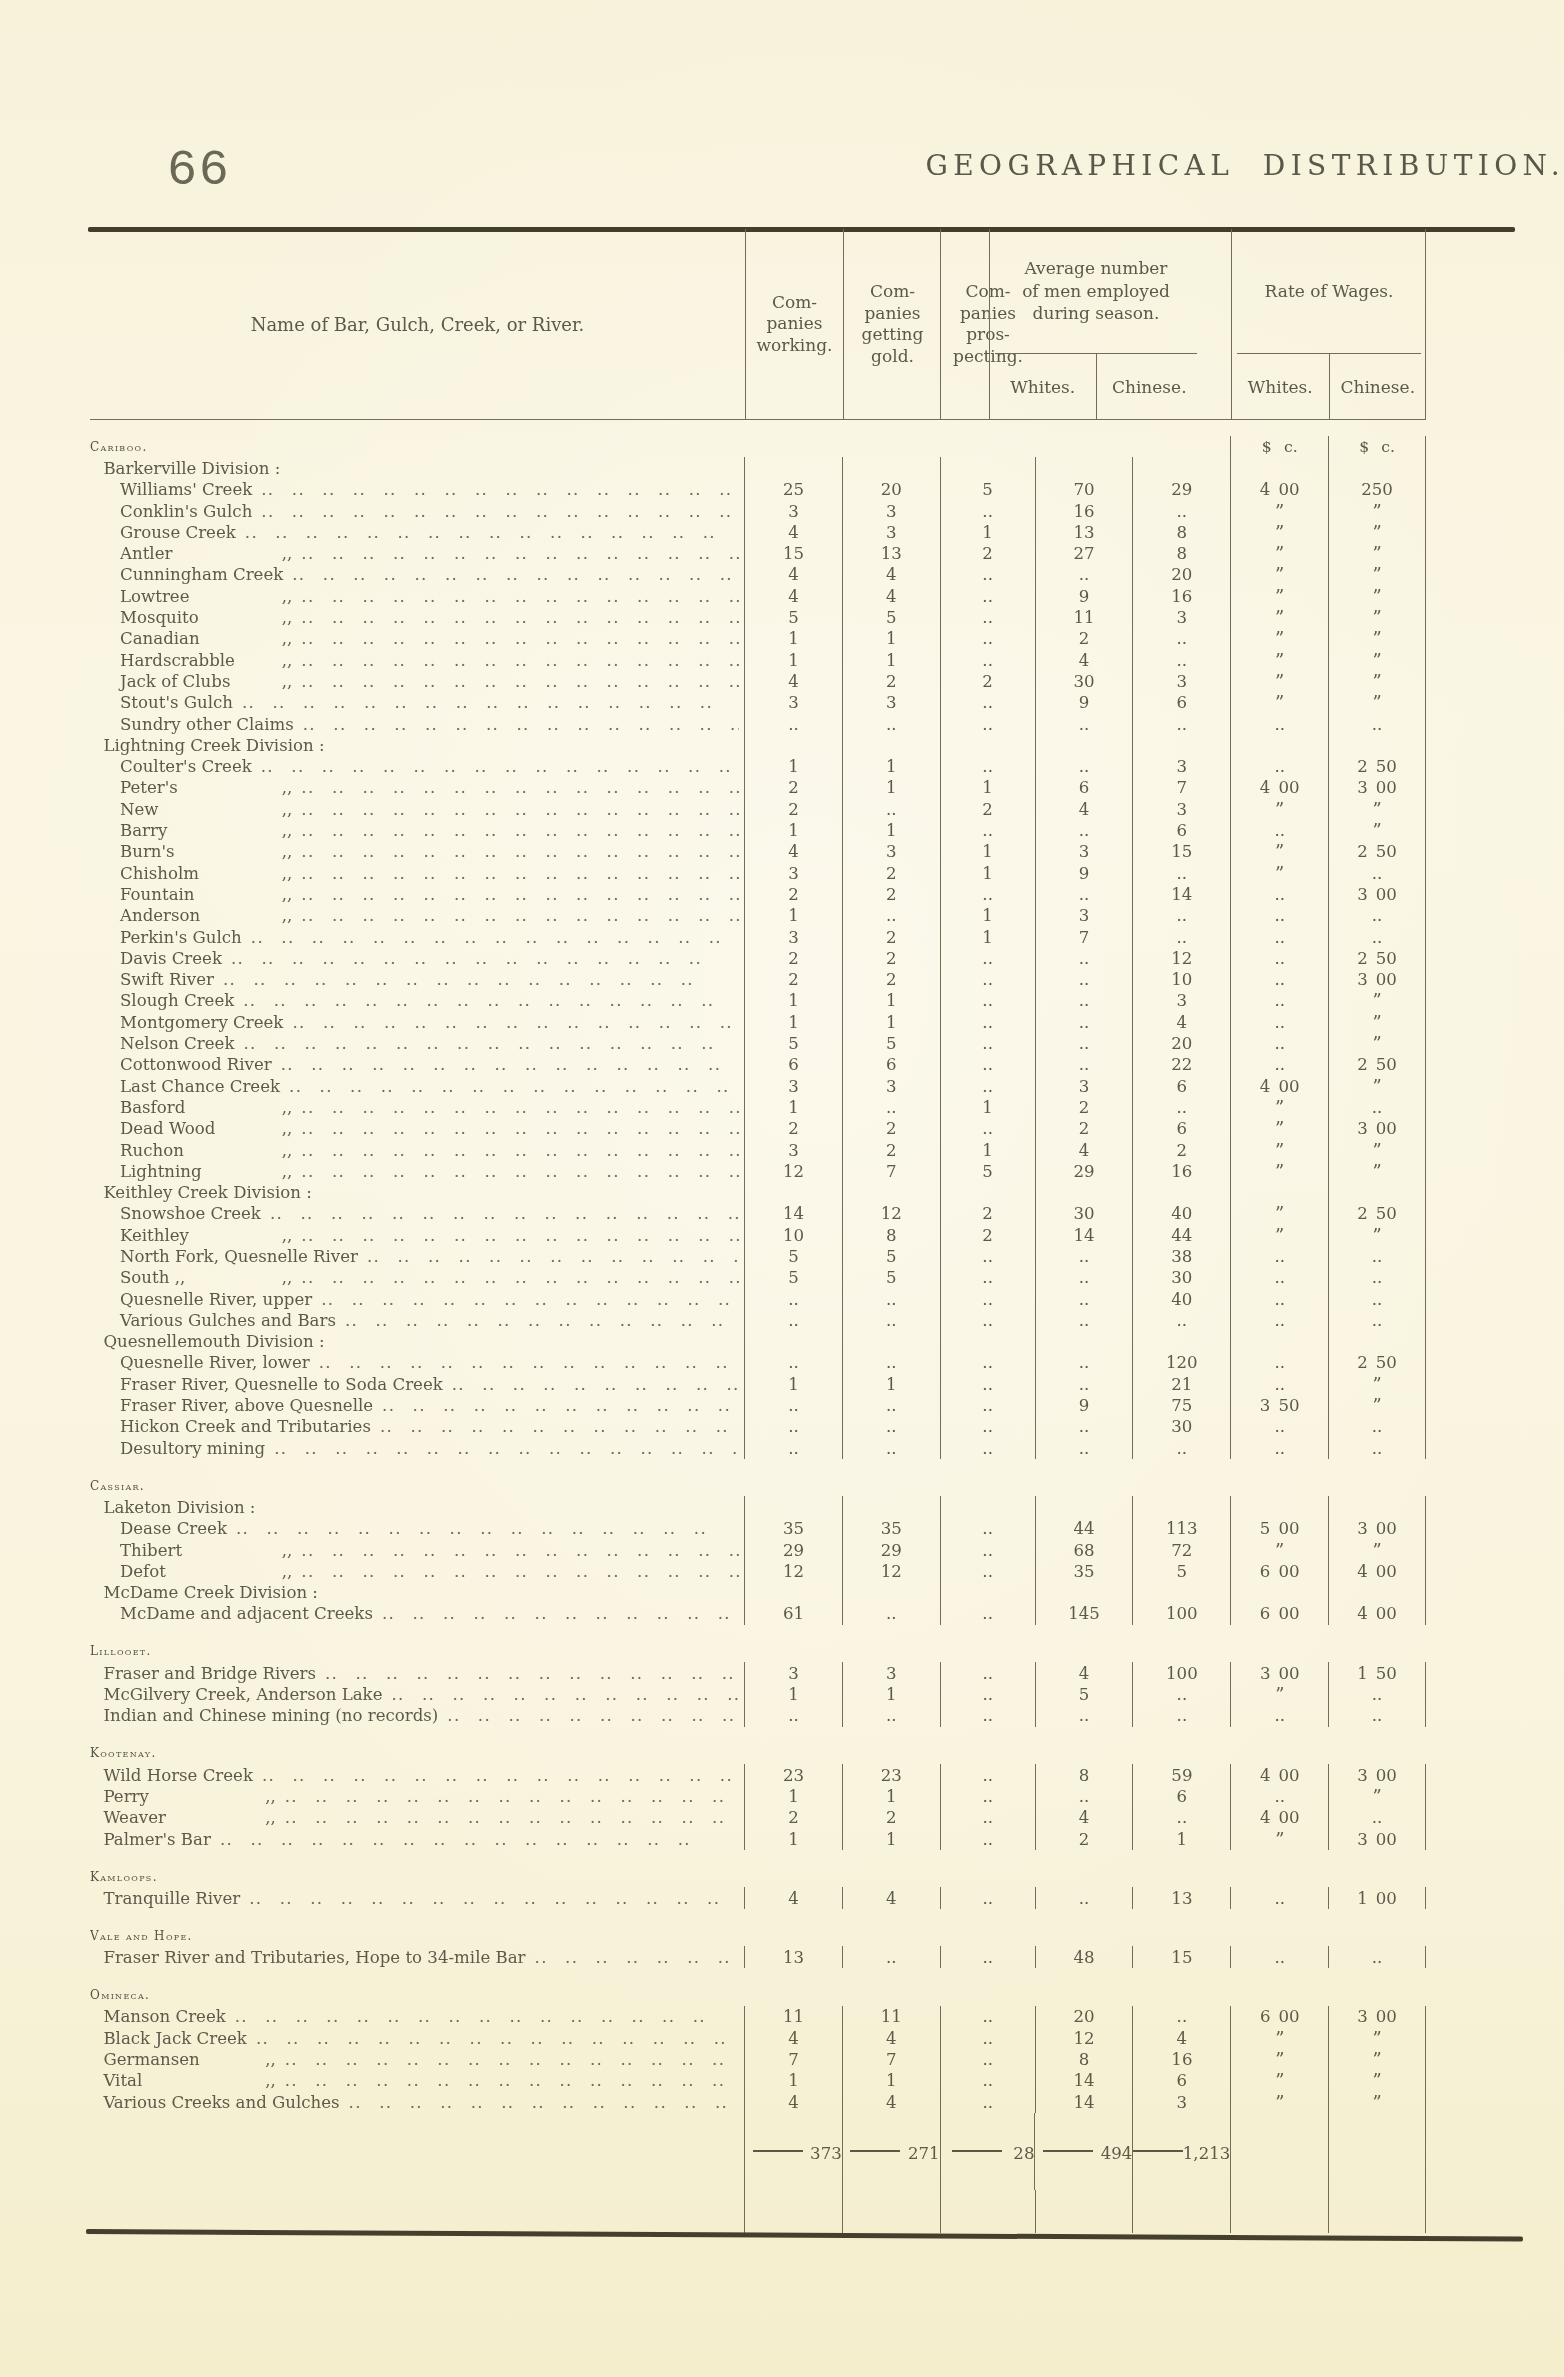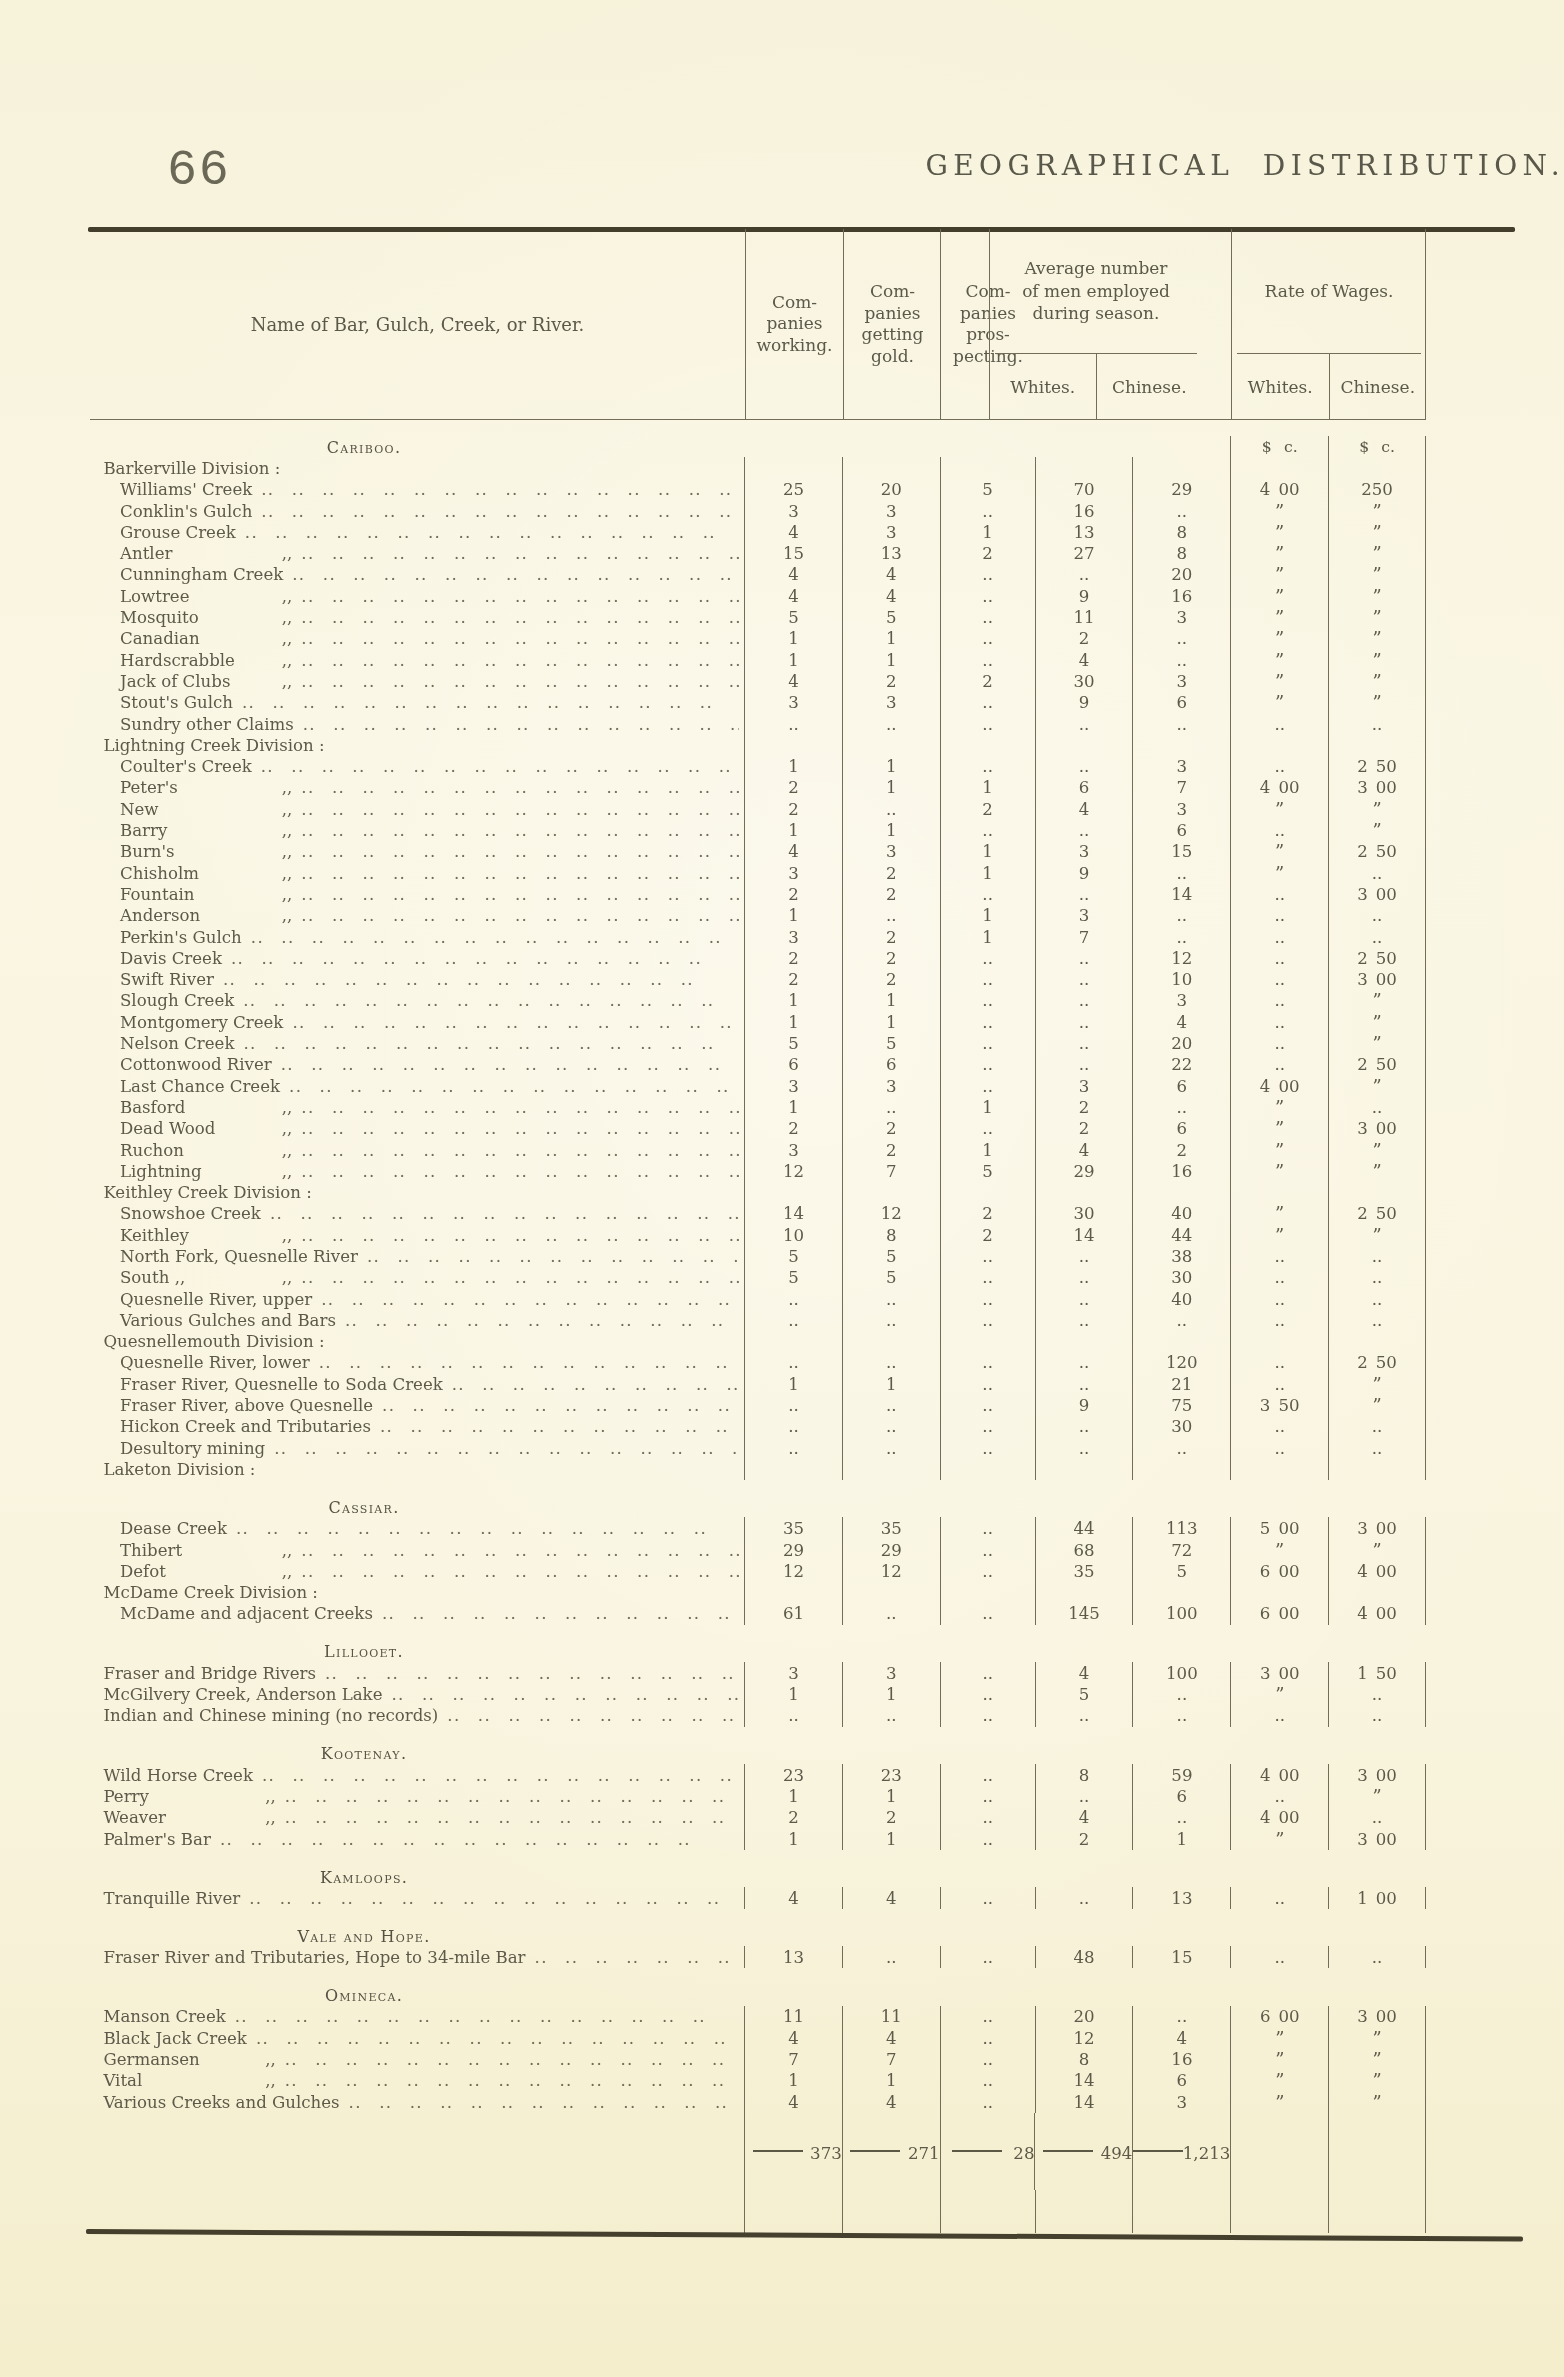--- a/index.html
+++ b/index.html
@@ -44,21 +44,21 @@
   .c3{width:95px;}
   .c7{width:98px;border-right:0.9px solid #736c56;}
   .dat .c0{padding-left:30px;}
   .dat .c0.flush{padding-left:13.4px;}
   .nm{white-space:nowrap;}
   .nm.wd{display:inline-block;min-width:160px;}
   .ditto-n{padding-left:1.8px;color:#64614f;}
   .dots{flex:1;overflow:hidden;white-space:nowrap;color:#6e6a56;letter-spacing:1.3px;word-spacing:10.8px;padding-left:9px;margin-right:5.4px;}
   .sec{height:38px;align-items:flex-end;}
   .sec .c0{align-items:flex-end;}
-  .seclabel{display:block;width:548px;text-align:center;font-variant:small-caps;font-size:16px;letter-spacing:1.3px;color:#555244;}
+  .seclabel{display:block;width:548px;text-align:left;font-variant:small-caps;font-size:12px;letter-spacing:1.3px;color:#555244;}
   .sec .cv{align-items:flex-end;padding-bottom:0.9px;}
   .cur{font-size:15.7px;word-spacing:7.2px;color:#5b5949;}
   .divr .c0{padding-left:13.4px;}
   .vditto{font-size:18px;color:#5f5c4b;}
   .wage{word-spacing:2.7px;}
   .tot{height:77px;}
   .tot .cv{flex-direction:row;justify-content:flex-start;padding-top:3.6px;}
   .sumbar{width:50px;height:1.8px;background:#5c5846;margin:3.6px auto 8px auto;}
   .sumbar.wide{width:68px;}
   .fill{flex:1;}
@@ -741,35 +741,35 @@
             <div class="dots"> .. .. .. .. .. .. .. .. .. .. .. .. .. .. .. ..</div>
           </div>
           <div class="cv c1">..</div>
           <div class="cv c2">..</div>
           <div class="cv c3">..</div>
           <div class="cv c4">..</div>
           <div class="cv c5">..</div>
           <div class="cv c6 wage">..</div>
           <div class="cv c7 wage">..</div>
         </div>
+        <div class="trow sec">
+          <div class="c0">
+            <div class="seclabel">Cassiar.</div>
+          </div>
+          <div class="cv c1"></div>
+          <div class="cv c2"></div>
+          <div class="cv c3"></div>
+          <div class="cv c4"></div>
+          <div class="cv c5"></div>
+          <div class="cv c6"></div>
+          <div class="cv c7"></div>
+        </div>
         <div class="trow divr">
           <div class="c0">
             <div class="nm">Laketon Division :</div>
-          </div>
-          <div class="cv c1"></div>
-          <div class="cv c2"></div>
-          <div class="cv c3"></div>
-          <div class="cv c4"></div>
-          <div class="cv c5"></div>
-          <div class="cv c6"></div>
-          <div class="cv c7"></div>
-        </div>
-        <div class="trow sec">
-          <div class="c0">
-            <div class="seclabel">Cassiar.</div>
           </div>
           <div class="cv c1"></div>
           <div class="cv c2"></div>
           <div class="cv c3"></div>
           <div class="cv c4"></div>
           <div class="cv c5"></div>
           <div class="cv c6"></div>
           <div class="cv c7"></div>
         </div>
         <div class="trow dat">

